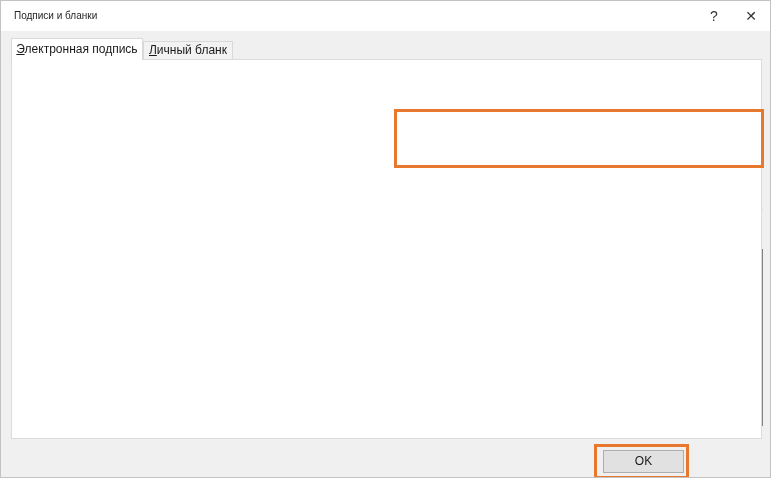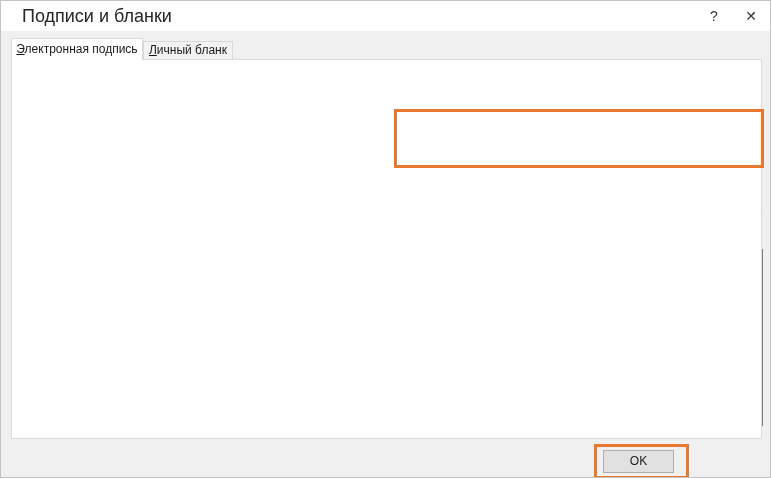--- a/index.html
+++ b/index.html
@@ -2,21 +2,21 @@
 <html><head>
 <meta charset="utf-8">
 <style>
   * { box-sizing: border-box; margin: 0; padding: 0; }
   html,body { width:771px; height:478px; }
   body { font-family: "Liberation Sans", "DejaVu Sans", sans-serif; font-size:12px; color:#1a1a1a; }
   #dialog { position:relative; width:771px; height:478px; background:#f0f0f0; border:1px solid #c3c3c3; overflow:hidden; }
 
   
   .titlebar { position:absolute; left:0; top:0; width:771px; height:30px; background:#ffffff; }
-  .title { position:absolute; left:13px; top:0; line-height:30px; font-size:18px; color:#262626;margin-left:8px; }
+  .title { position:absolute; left:13px; top:0; line-height:30px; font-size:10px; color:#262626; }
   .cap-btn { position:absolute; top:0; height:30px; width:36px; text-align:center; line-height:30px; font-size:14px; color:#333; cursor:default; }
   .cap-help { left:695px; }
   .cap-close { left:731px; width:38px; }
 
   
   .tab { position:absolute; border:1px solid #d9d9d9; border-bottom:none; text-align:center; background:#f0f0f0; }
   .tab.active { left:10px; top:37px; width:132px; height:22px; background:#ffffff; z-index:3; line-height:21px; }
   .tab.inactive { left:142px; top:40px; width:90px; height:18px; line-height:17px; z-index:1; background:#f2f2f2; }
 
   
@@ -241,15 +241,15 @@
           <span class="chev up"></span>
         </div>
       <div class="thumb"></div>
       <div class="arrow-down">
           <span class="chev down"></span>
         </div>
     </div>
   </div>
 
   <div class="annotation" style="left:593px; top:443px; width:95px; height:35px;"></div>
-  <div class="btn footer-btn" style="left:602px; top:449px; width:71px; pointer-events:auto;">OK</div>
+  <div class="btn footer-btn" style="left:602px; top:449px; width:81px; pointer-events:auto;">OK</div>
 
 </div>
 
 </body></html>

